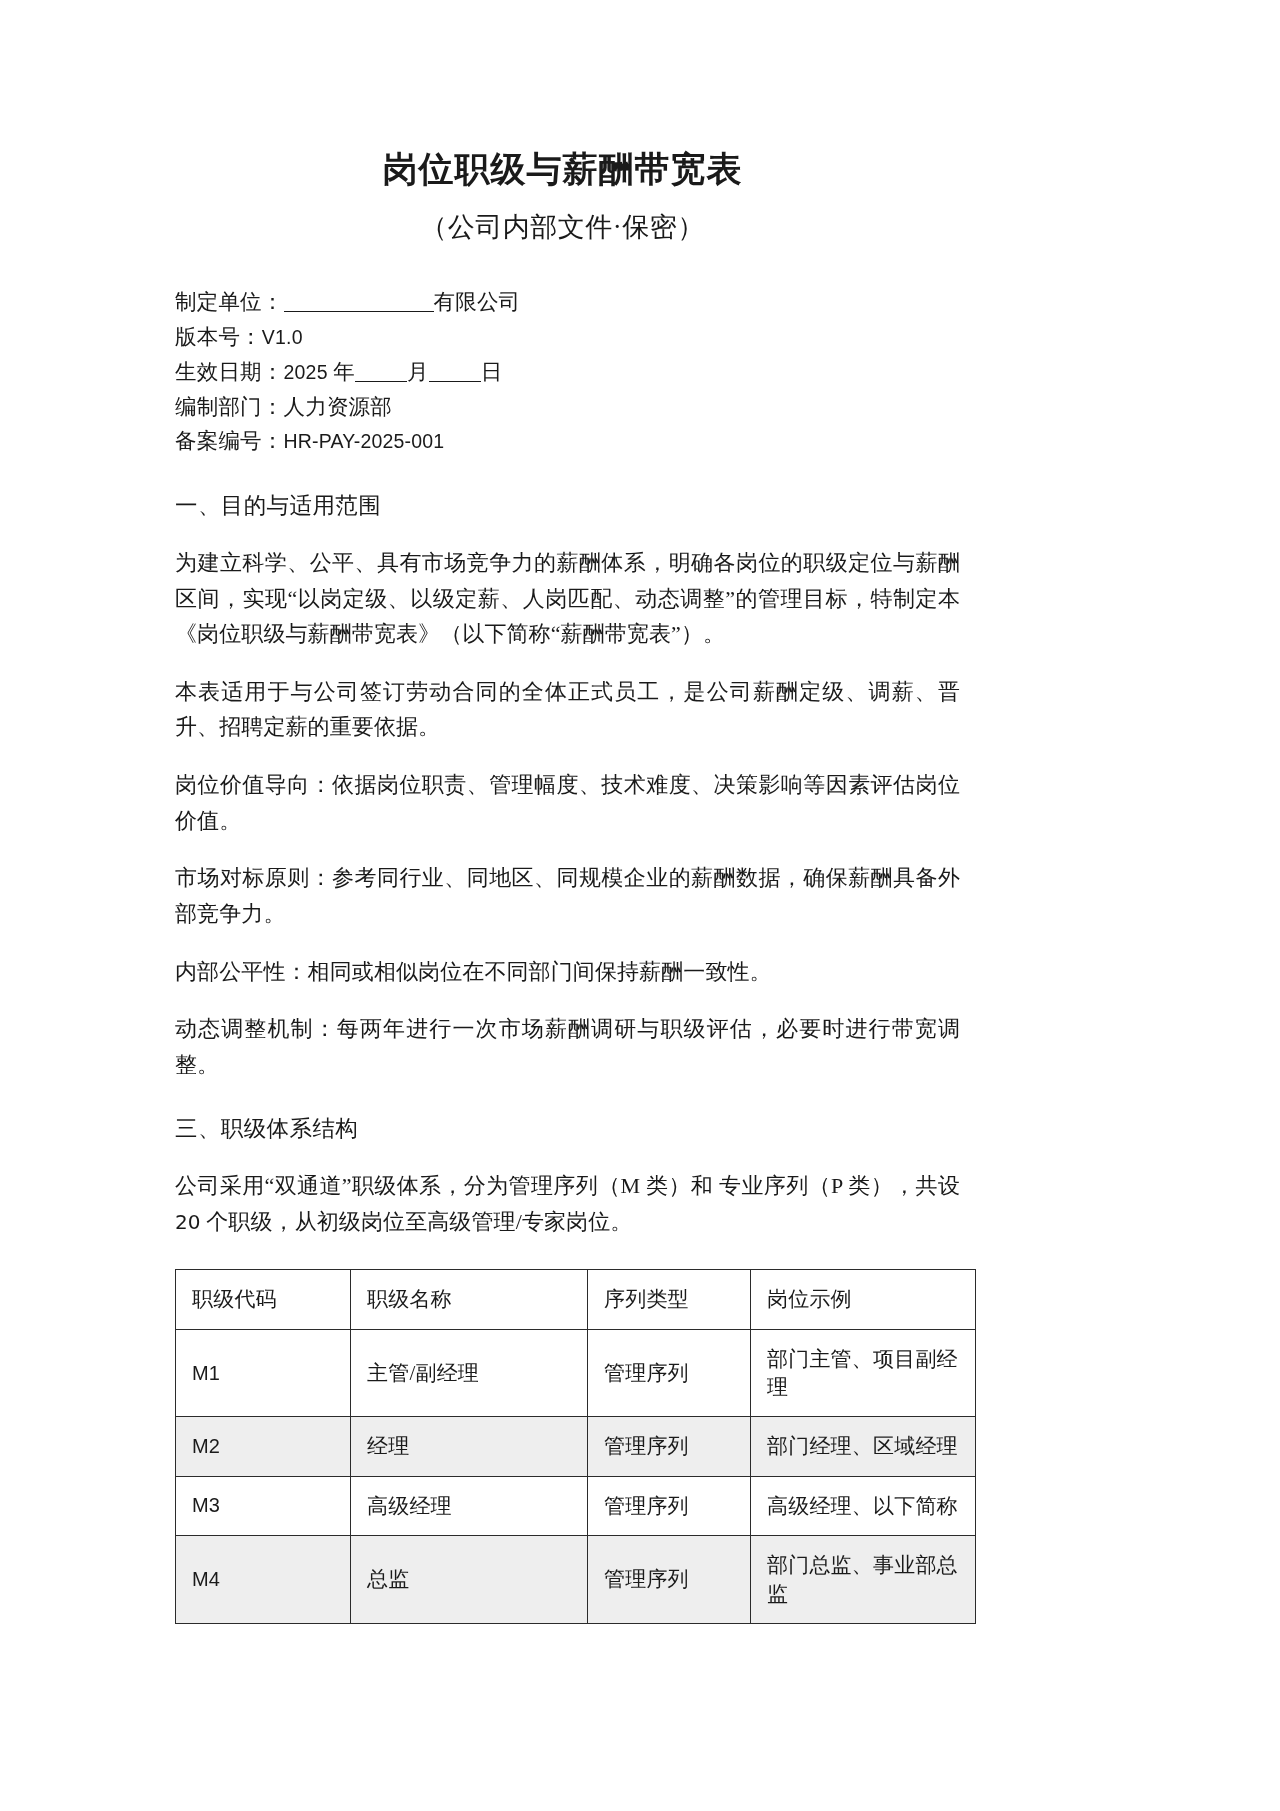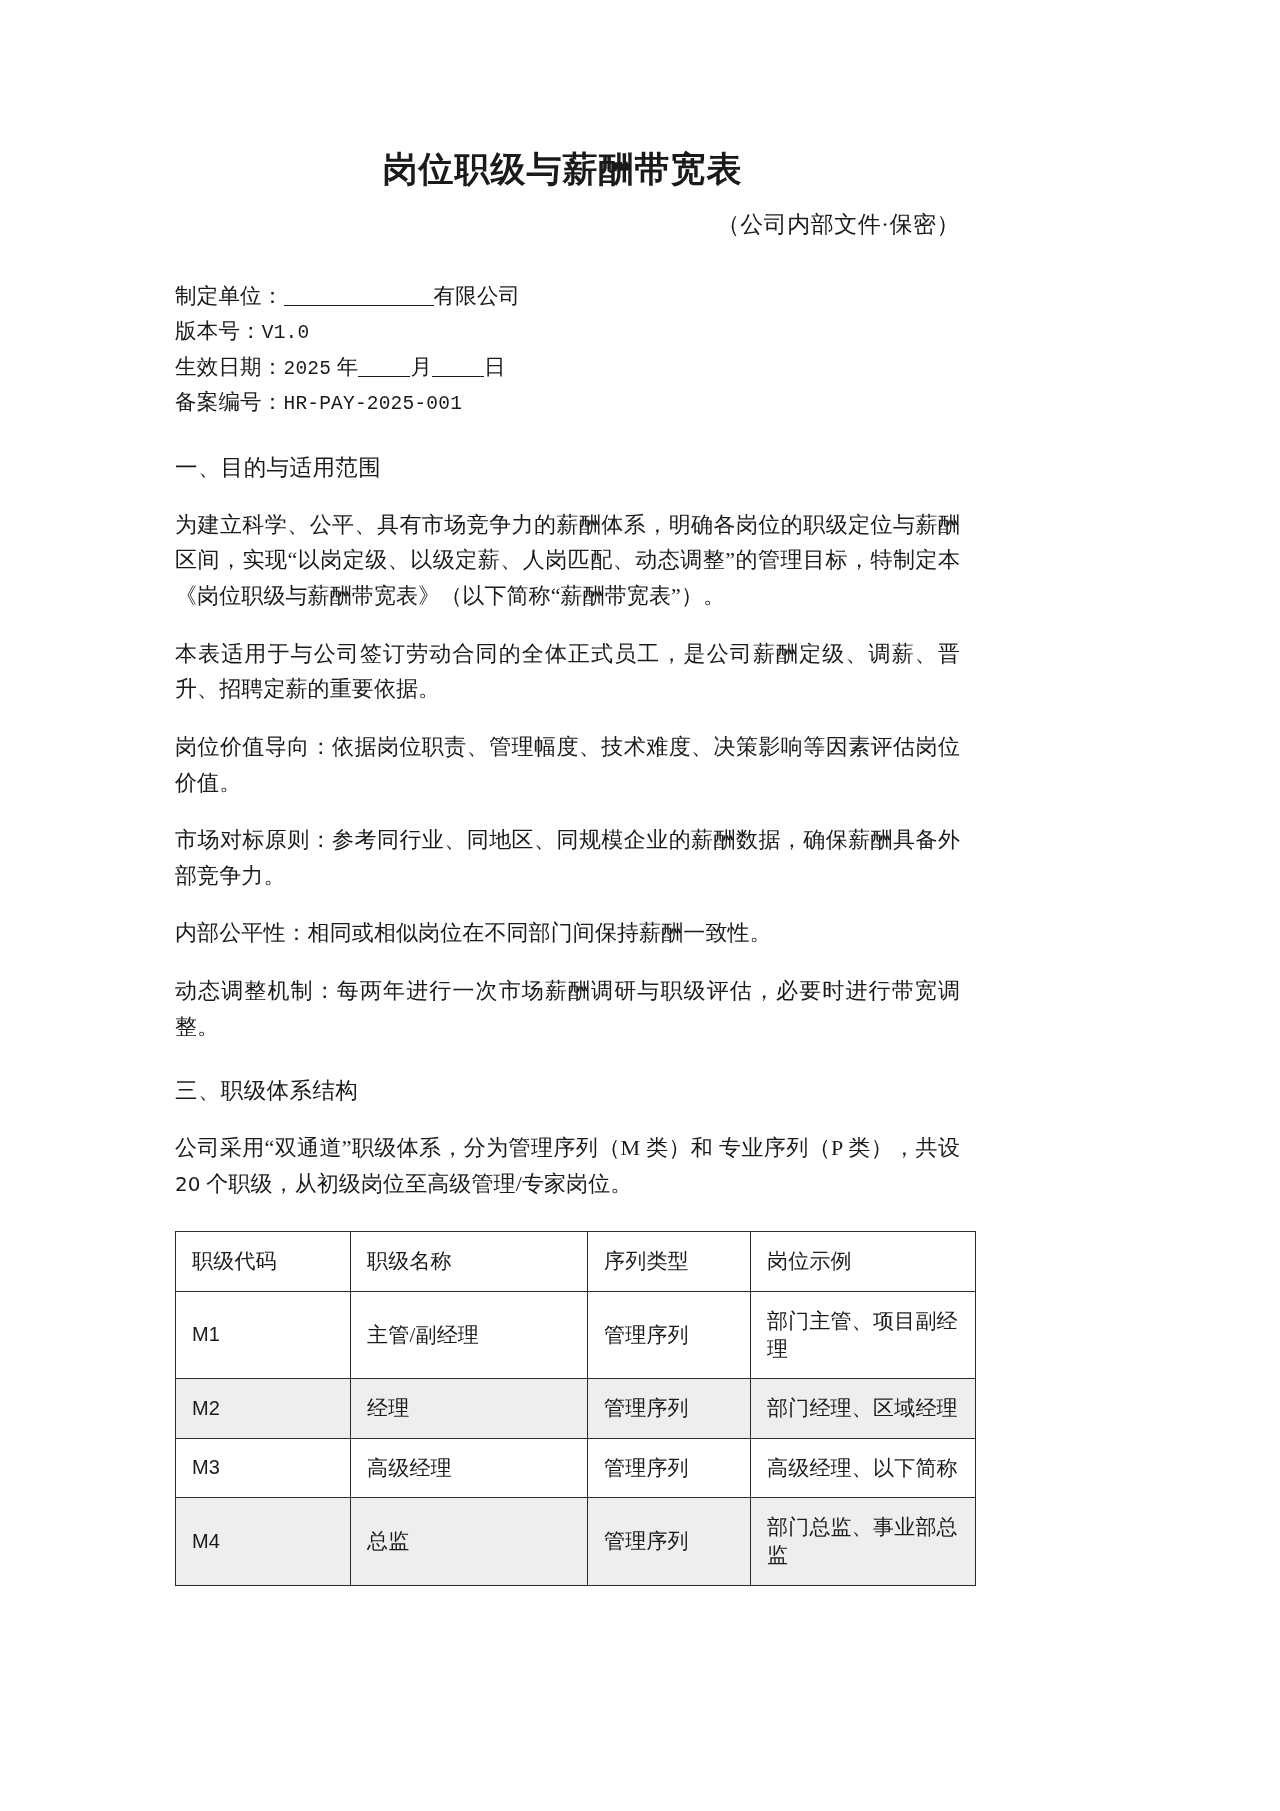--- a/index.html
+++ b/index.html
@@ -27,39 +27,39 @@
   .doc-title {
     text-align: center;
     font-size: 35px;
     font-weight: bold;
     letter-spacing: 1px;
     margin: 28px 0 0 0;
     line-height: 1.35;
     font-family: "Liberation Serif", "DejaVu Serif", serif;
   }
   .doc-subtitle {
-    text-align: right;
-    font-size: 23px;
+    text-align: center;
+    font-size: 27px;
     margin: 16px 0 0 0;
     line-height: 1.4;
     letter-spacing: 0.5px;
   }
 
   
   .meta-block {
     margin: 38px 0 0 10px;
     font-size: 21.5px;
     line-height: 1.62;
     letter-spacing: 0.2px;
   }
   .meta-line {
     white-space: pre-wrap;
   }
   .meta-line .latin {
-    font-family: Liberation Mono, monospace;
+    font-family: Liberation Sans, sans-serif;
     font-size: 19.5px;
   }
   .blank-long {
     display: inline-block;
     width: 150px;
     border-bottom: 1.6px solid #1a1a1a;
     vertical-align: -3px;
   }
   .blank-short {
     display: inline-block;
@@ -125,20 +125,21 @@
 
 <div class="page">
 
   <h1 class="doc-title">岗位职级与薪酬带宽表</h1>
   <div class="doc-subtitle">（公司内部文件·保密）</div>
 
   <div class="meta-block">
     <div class="meta-line"><span>制定单位：</span><span class="blank-long"></span><span>有限公司</span></div>
     <div class="meta-line"><span>版本号：</span><span class="latin">V1.0</span></div>
     <div class="meta-line"><span>生效日期：</span><span class="latin">2025</span> <span>年</span><span class="blank-short"></span><span>月</span><span class="blank-short"></span><span>日</span></div>
+    <div class="meta-line"><span>编制部门：</span><span>人力资源部</span></div>
     <div class="meta-line"><span>备案编号：</span><span class="latin">HR-PAY-2025-001</span></div>
   </div>
 
   <h2 class="section-heading">一、目的与适用范围</h2>
   <p class="body-text">为建立科学、公平、具有市场竞争力的薪酬体系，明确各岗位的职级定位与薪酬区间，实现“以岗定级、以级定薪、人岗匹配、动态调整”的管理目标，特制定本《岗位职级与薪酬带宽表》（以下简称“薪酬带宽表”）。</p>
   <p class="body-text">本表适用于与公司签订劳动合同的全体正式员工，是公司薪酬定级、调薪、晋升、招聘定薪的重要依据。</p>
 
   <p class="body-text">岗位价值导向：依据岗位职责、管理幅度、技术难度、决策影响等因素评估岗位价值。</p>
   <p class="body-text">市场对标原则：参考同行业、同地区、同规模企业的薪酬数据，确保薪酬具备外部竞争力。</p>
   <p class="body-text">内部公平性：相同或相似岗位在不同部门间保持薪酬一致性。</p>

